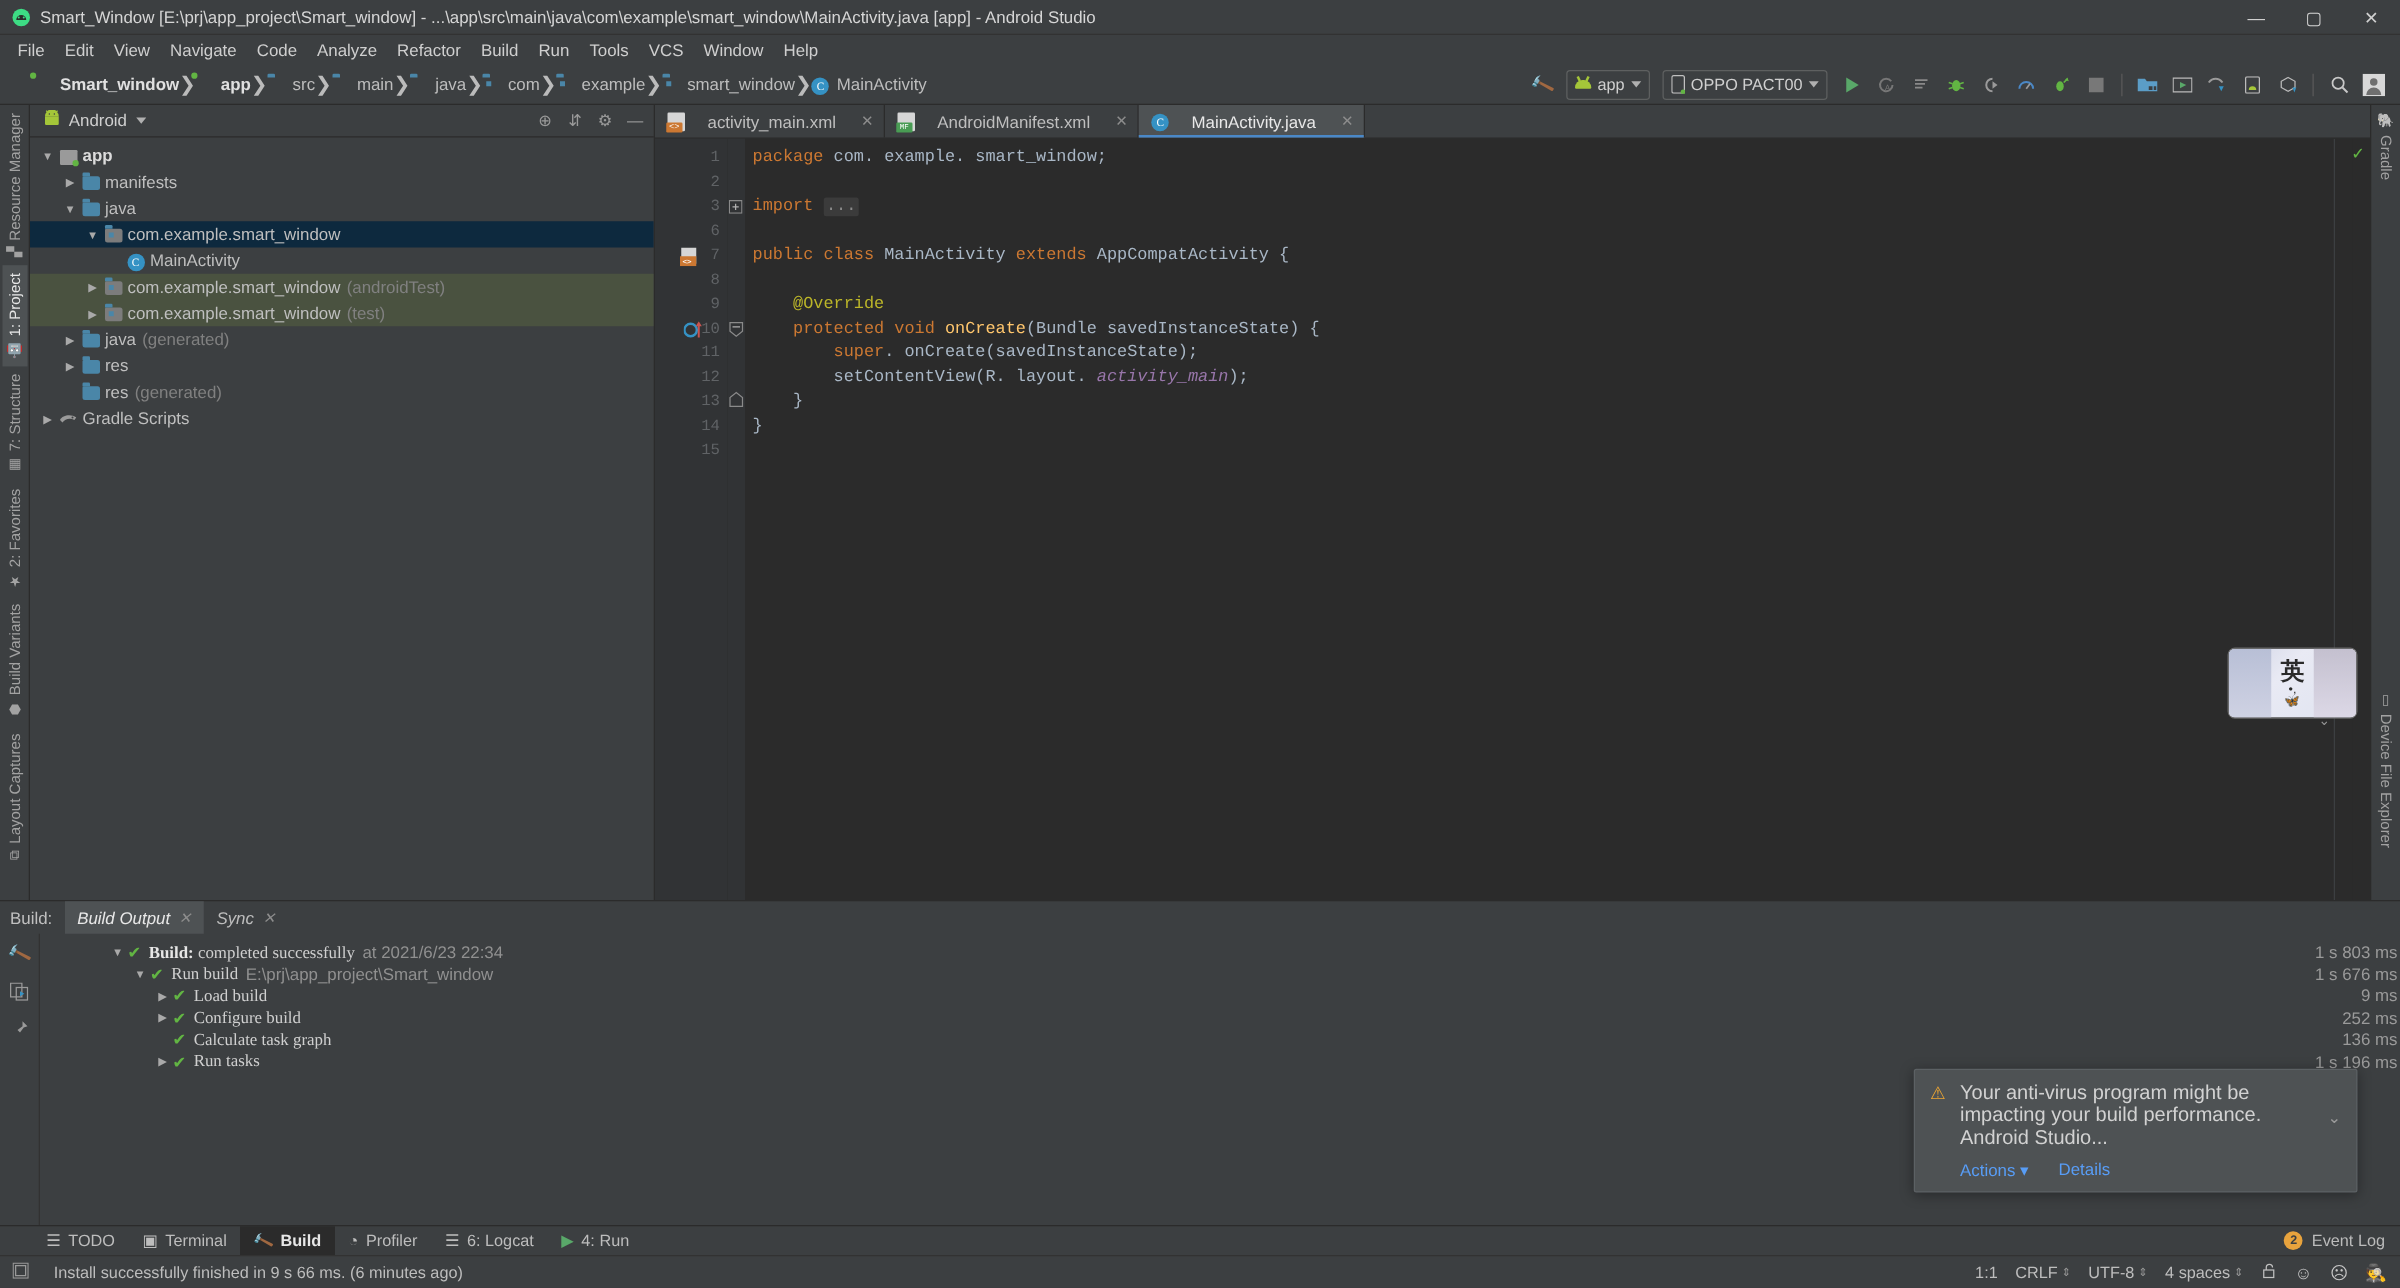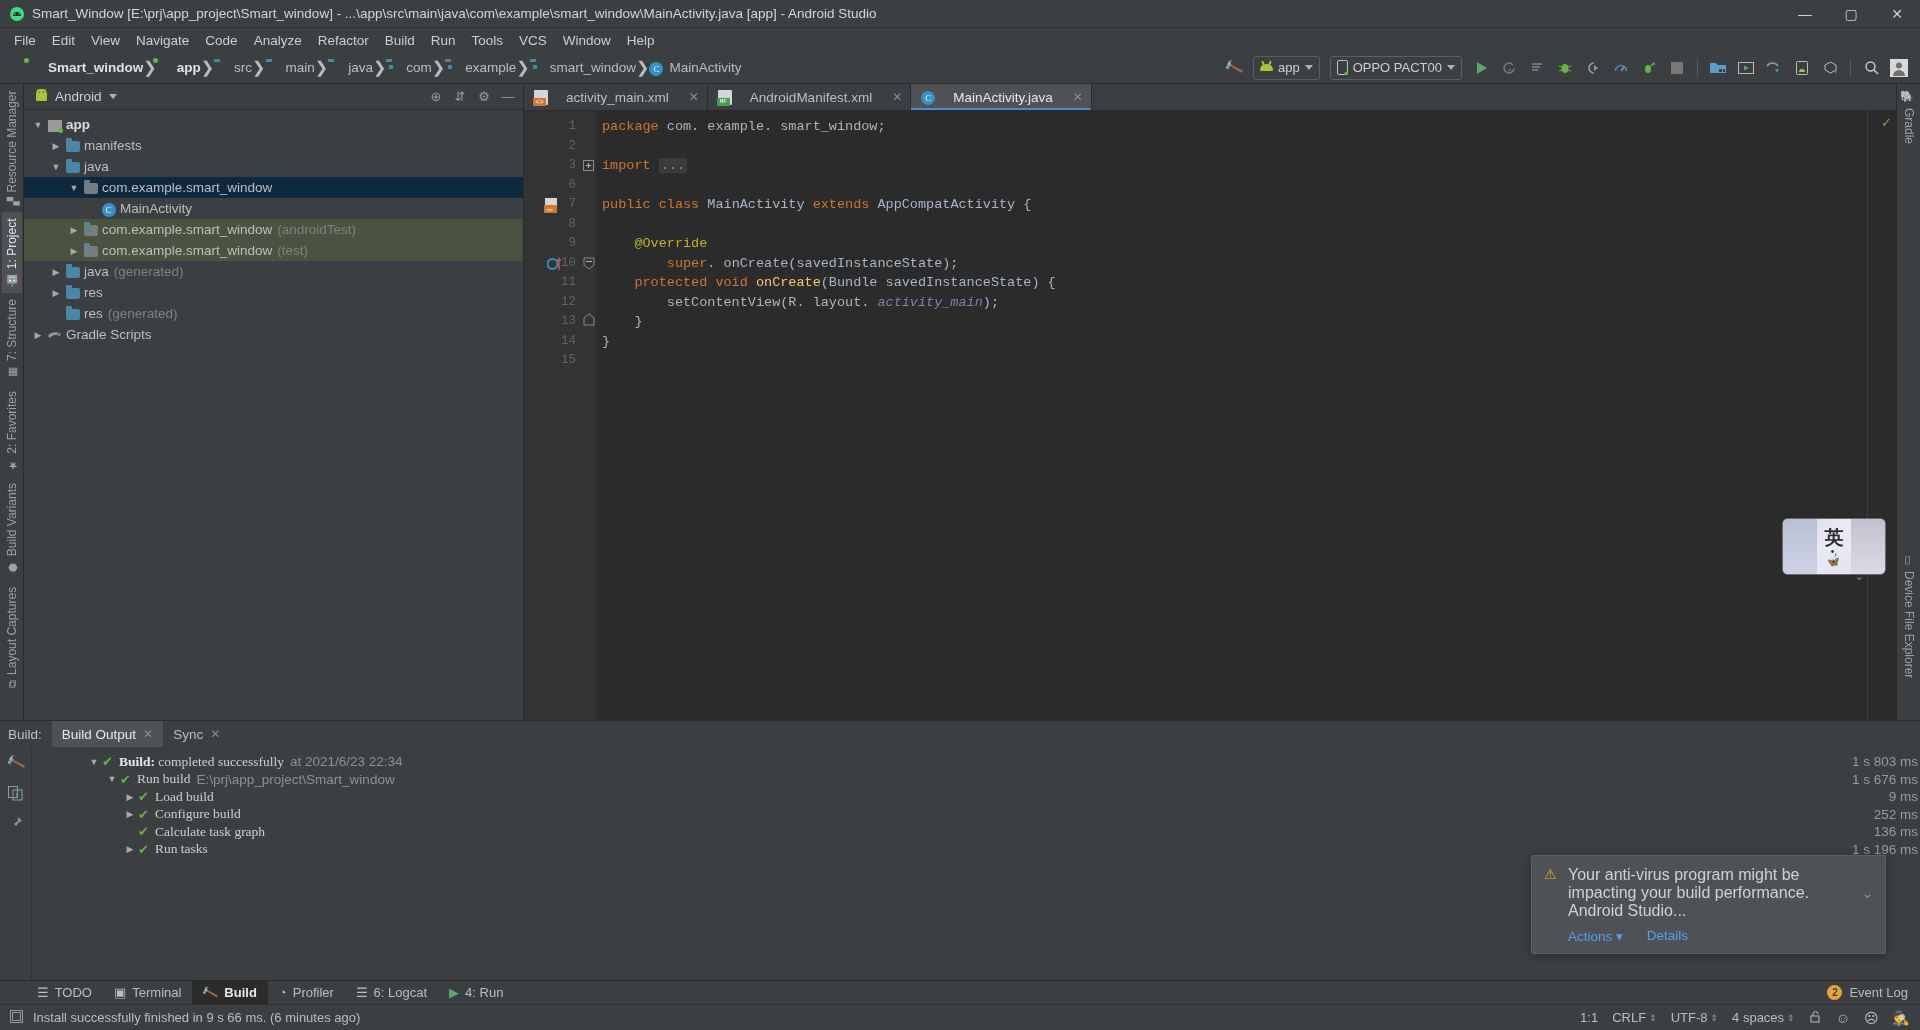--- a/index.html
+++ b/index.html
@@ -177,21 +177,21 @@
   
   .buildpanel {
     height: 260px; flex: 0 0 260px; background: #3c3f41; display: flex; flex-direction: column;
     border-top: 1px solid #2b2b2b;
   }
   .buildtabs {
     height: 26px; flex: 0 0 26px; display: flex; align-items: stretch; padding-left: 8px;
     font-size: 13.5px;
   }
   .bt-label { display: flex; align-items: center; color: #c0c0c0; padding-right: 10px; }
-  .btab { display: flex; align-items: center; gap: 7px; padding: 11px 10px; color: #bdbdbd; }
+  .btab { display: flex; align-items: center; gap: 7px; padding: 11px 10px; color: #bdbdbd; font-style: italic; }
   .btab.active { background: #4e5254; color: #e8e8e8; }
   .btab .x { color: #8d8d8d; font-size: 12px; }
 
   .buildbody { flex: 1 1 auto; display: flex; min-height: 0; }
   .buildside {
     width: 32px; flex: 0 0 32px; display: flex; flex-direction: column; align-items: center;
     padding-top: 4px; gap: 6px; border-right: 1px solid #323232;
   }
   .bs-btn { width: 24px; height: 24px; display: flex; align-items: center; justify-content: center; color: #9b9b9b; }
   .buildtree { flex: 1 1 auto; padding-top: 6px; font-size: 13.5px; overflow: hidden; }
@@ -243,21 +243,21 @@
   .stab.active { background: #2b2b2b; color: #e8e8e8; font-weight: bold; }
   .stat-right { margin-left: auto; display: flex; align-items: center; gap: 7px; padding-right: 12px; }
   .badge {
     background: #e8a33d; color: #3c3f41; border-radius: 50%; width: 15px; height: 15px;
     font-size: 10px; display: flex; align-items: center; justify-content: center; font-weight: bold;
   }
   .statusbar {
     height: 26px; flex: 0 0 26px; background: #3c3f41; display: flex; align-items: center;
     padding: 0 10px; font-size: 13px; color: #bdbdbd; border-top: 1px solid #323232;
   }
-  .sb-left { display: flex; align-items: center; gap: 10px; }
+  .sb-left { display: flex; align-items: center; gap: 20px; }
   .sb-right { margin-left: auto; display: flex; align-items: center; gap: 14px; }
   .sb-item { display: flex; align-items: center; gap: 3px; }
   .spin { font-size: 9px; color: #9a9a9a; }
   .face { font-size: 14px; color: #c7c7c7; }
 
   .andr-ico { display:inline-block; width: 13px; height: 11px; position: relative; }
   .andr-ico .head { position:absolute; left:0; right:0; top:2px; height:7px; background:#a4c639; border-radius: 6px 6px 1px 1px; }
   .andr-ico .a1, .andr-ico .a2 { position:absolute; width:2px; height:4px; background:#a4c639; top:-1px; }
   .andr-ico .a1 { left:2px; transform: rotate(-25deg); }
   .andr-ico .a2 { right:2px; transform: rotate(25deg); }
@@ -724,22 +724,22 @@
         </div>
 
         <div class="codearea">
           <div class="cline"><span class="kw">package </span><span class="txt">com. example. smart_window;</span></div>
           <div class="cline"></div>
           <div class="cline"><span class="kw">import </span><span class="fold-ph">...</span></div>
           <div class="cline"></div>
           <div class="cline"><span class="kw">public class </span><span class="txt">MainActivity </span><span class="kw">extends </span><span class="txt">AppCompatActivity {</span></div>
           <div class="cline"></div>
           <div class="cline"><span class="anno">    @Override</span></div>
+          <div class="cline"><span class="kw">    protected void </span><span class="mth">onCreate</span><span class="txt">(Bundle savedInstanceState) {</span></div>
           <div class="cline"><span class="txt">        </span><span class="kw">super</span><span class="txt">. onCreate(savedInstanceState);</span></div>
-          <div class="cline"><span class="kw">    protected void </span><span class="mth">onCreate</span><span class="txt">(Bundle savedInstanceState) {</span></div>
           <div class="cline"><span class="txt">        setContentView(R. layout. </span><span class="fld">activity_main</span><span class="txt">);</span></div>
           <div class="cline"><span class="txt">    }</span></div>
           <div class="cline"><span class="txt">}</span></div>
           <div class="cline"></div>
           <div class="edge-dim"></div>
         </div>
 
         <div class="editscroll">
           <span class="okmark">✓</span>
         </div>

